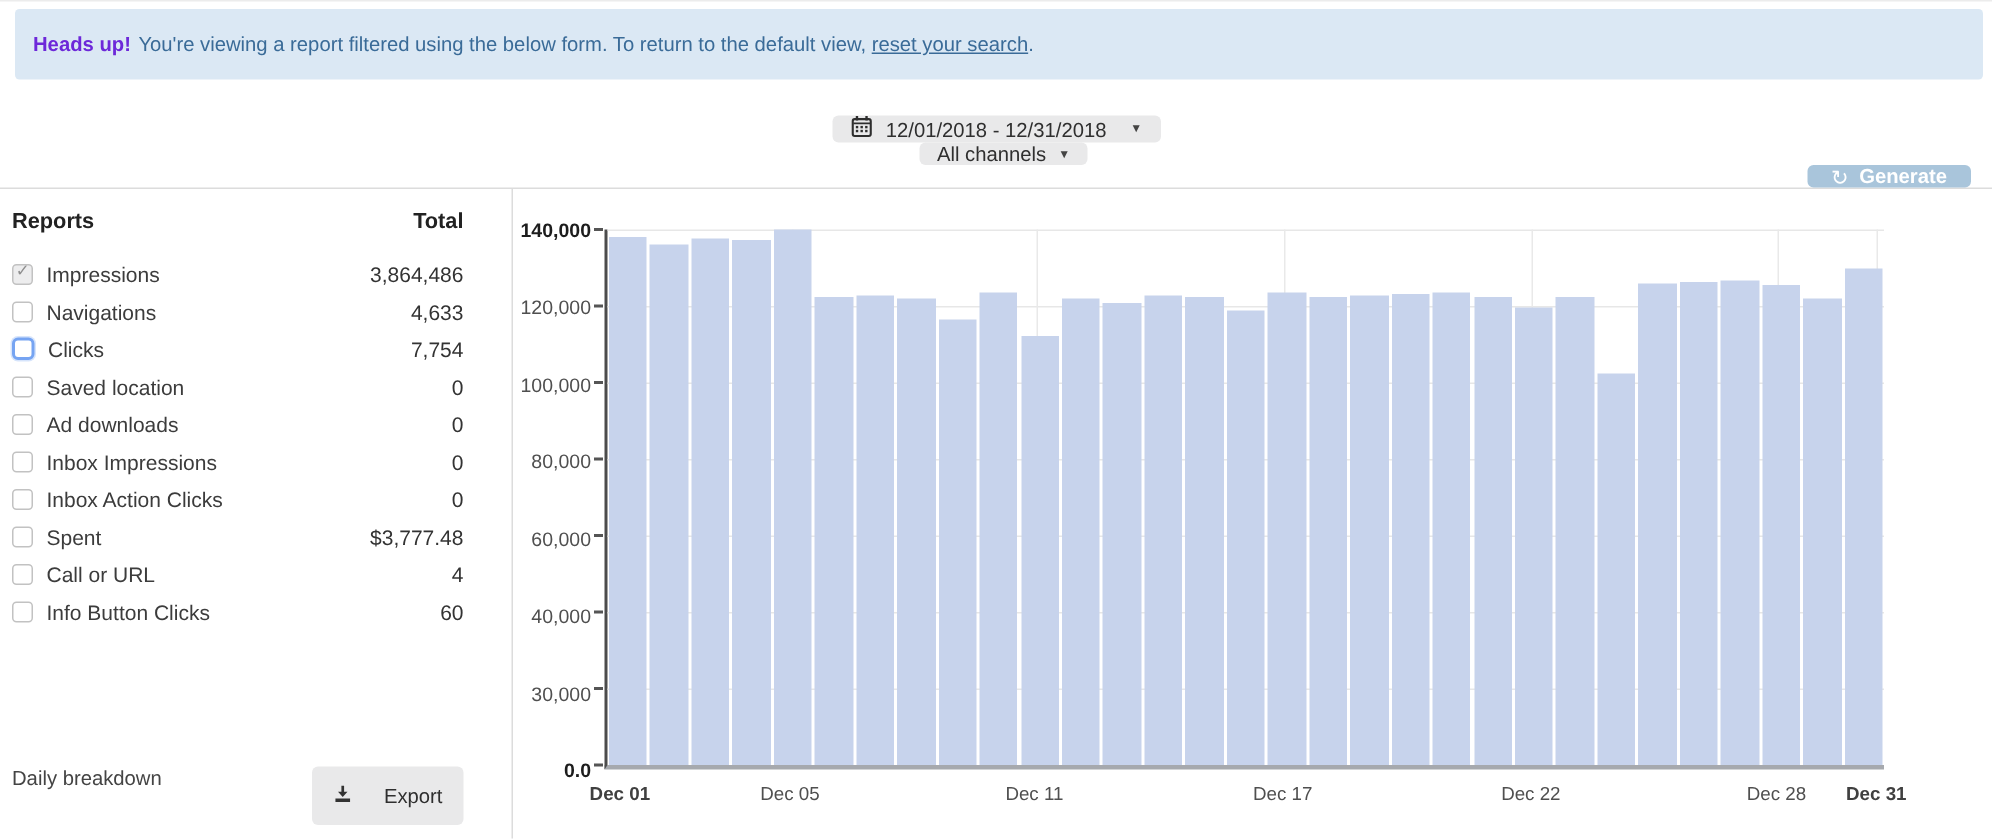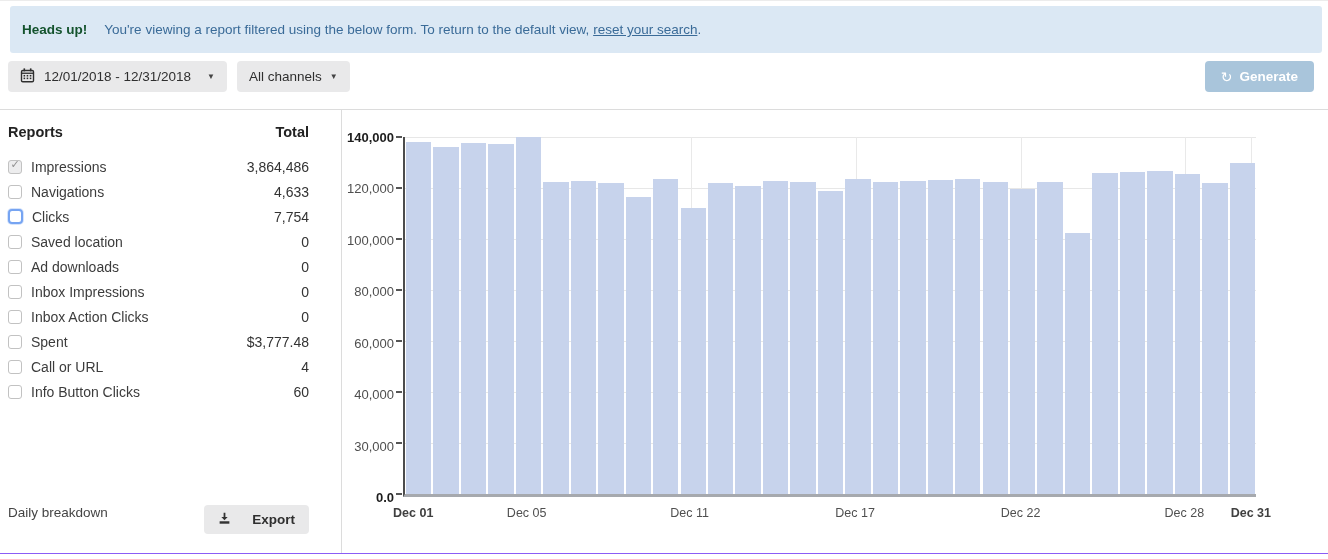--- a/index.html
+++ b/index.html
@@ -4,25 +4,25 @@
 <style>
   * { box-sizing: border-box; margin: 0; padding: 0; }
   html,body { width: 1328px; height: 559px; background: #fff;
     font-family: "Liberation Sans", sans-serif; overflow: hidden; }
   body { border-top: 1px solid #ececec; position: relative; }
 
   
   .banner { margin: 5px 6px 0 10px; height: 47px; background: #dbe8f4;
     border-radius: 3px; display: flex; align-items: center; padding: 0 12px;
     font-size: 13.5px; color: #3a6b98; }
-  .banner b { color: #14532d; font-weight: 700; margin-right: 17px; }
+  .banner b { color: #6d28d9; font-weight: 700; margin-right: 5px; }
   .banner a { color: #3a6b98; text-decoration: underline; cursor: pointer; }
 
   
-  .filters { display: flex; align-items: center; margin-top: 8px; padding: 0 8px; height: 31px; }
+  .filters { display: flex; align-items: center; margin-top: 24px; padding: 0 8px; height: 31px; flex-direction: column; }
   .btn { display: inline-flex; align-items: center; gap: 8px; height: 31px;
     background: #e9e9ea; border: none; border-radius: 4px; padding: 0 12px;
     font-family: inherit; font-size: 13.5px; color: #2f2f2f; cursor: pointer; white-space: nowrap; }
   .btn.date { width: 219px; justify-content: space-between; }
   .btn .caret { font-size: 8px; color: #444; line-height: 1; }
   .btn.channels { margin-left: 10px; }
   .btn.generate { margin-left: auto; margin-right: 6px; background: #a9c5db;
     color: #fff; font-weight: 700; padding: 0 16px; gap: 7px; }
   .btn.generate .refresh { font-weight: 400; font-size: 14px; line-height: 1; }
   .date-left { display: inline-flex; align-items: center; gap: 9px; }
@@ -42,21 +42,21 @@
   .cb { width: 14px; height: 14px; border: 1px solid #c2c2c2; border-radius: 3px;
     background: #fff; margin-right: 9px; flex: 0 0 auto; position: relative; cursor: pointer; }
   .cb.checked { background: #ededee; }
   .cb.checked::after { content: "✓"; position: absolute; left: 1.5px; top: -2.5px;
     font-size: 11px; color: #8f8f8f; }
   .cb.focused { border: 2px solid #76a4f2; border-radius: 4px; width: 15px; height: 15px;
     box-shadow: 0 0 0 1px rgba(118,164,242,.3); }
   .side-footer { position: absolute; left: 8px; right: 32px; bottom: 19px;
     display: flex; justify-content: space-between; }
   .side-footer .cap { font-size: 13.5px; color: #444; }
-  .btn.export { height: 29px; font-size: 13.5px; gap: 21px; padding: 0 14px; font-weight: bold; }
+  .btn.export { height: 39px; font-size: 13.5px; gap: 21px; padding: 0 14px; }
 
   
   .chart-area { flex: 1; position: relative; }
   .plot { position: absolute; left: 61px; top: 27px; width: 853px; height: 360px;
     border-left: 2px solid #4c4c4c; border-bottom: 3px solid #a6a9ae; }
   .hgrid { position: absolute; left: 0; right: 0; height: 1px; background: #e7e7e7; }
   .vgrid { position: absolute; top: 0; bottom: 0; width: 1px; background: #e9e9e9; }
   .ytick-mark { position: absolute; left: -9px; width: 6px; height: 2px; background: #555; }
   .bars { position: absolute; left: 1px; right: 1px; top: 0; bottom: 0;
     display: flex; align-items: flex-end; justify-content: space-between; }

